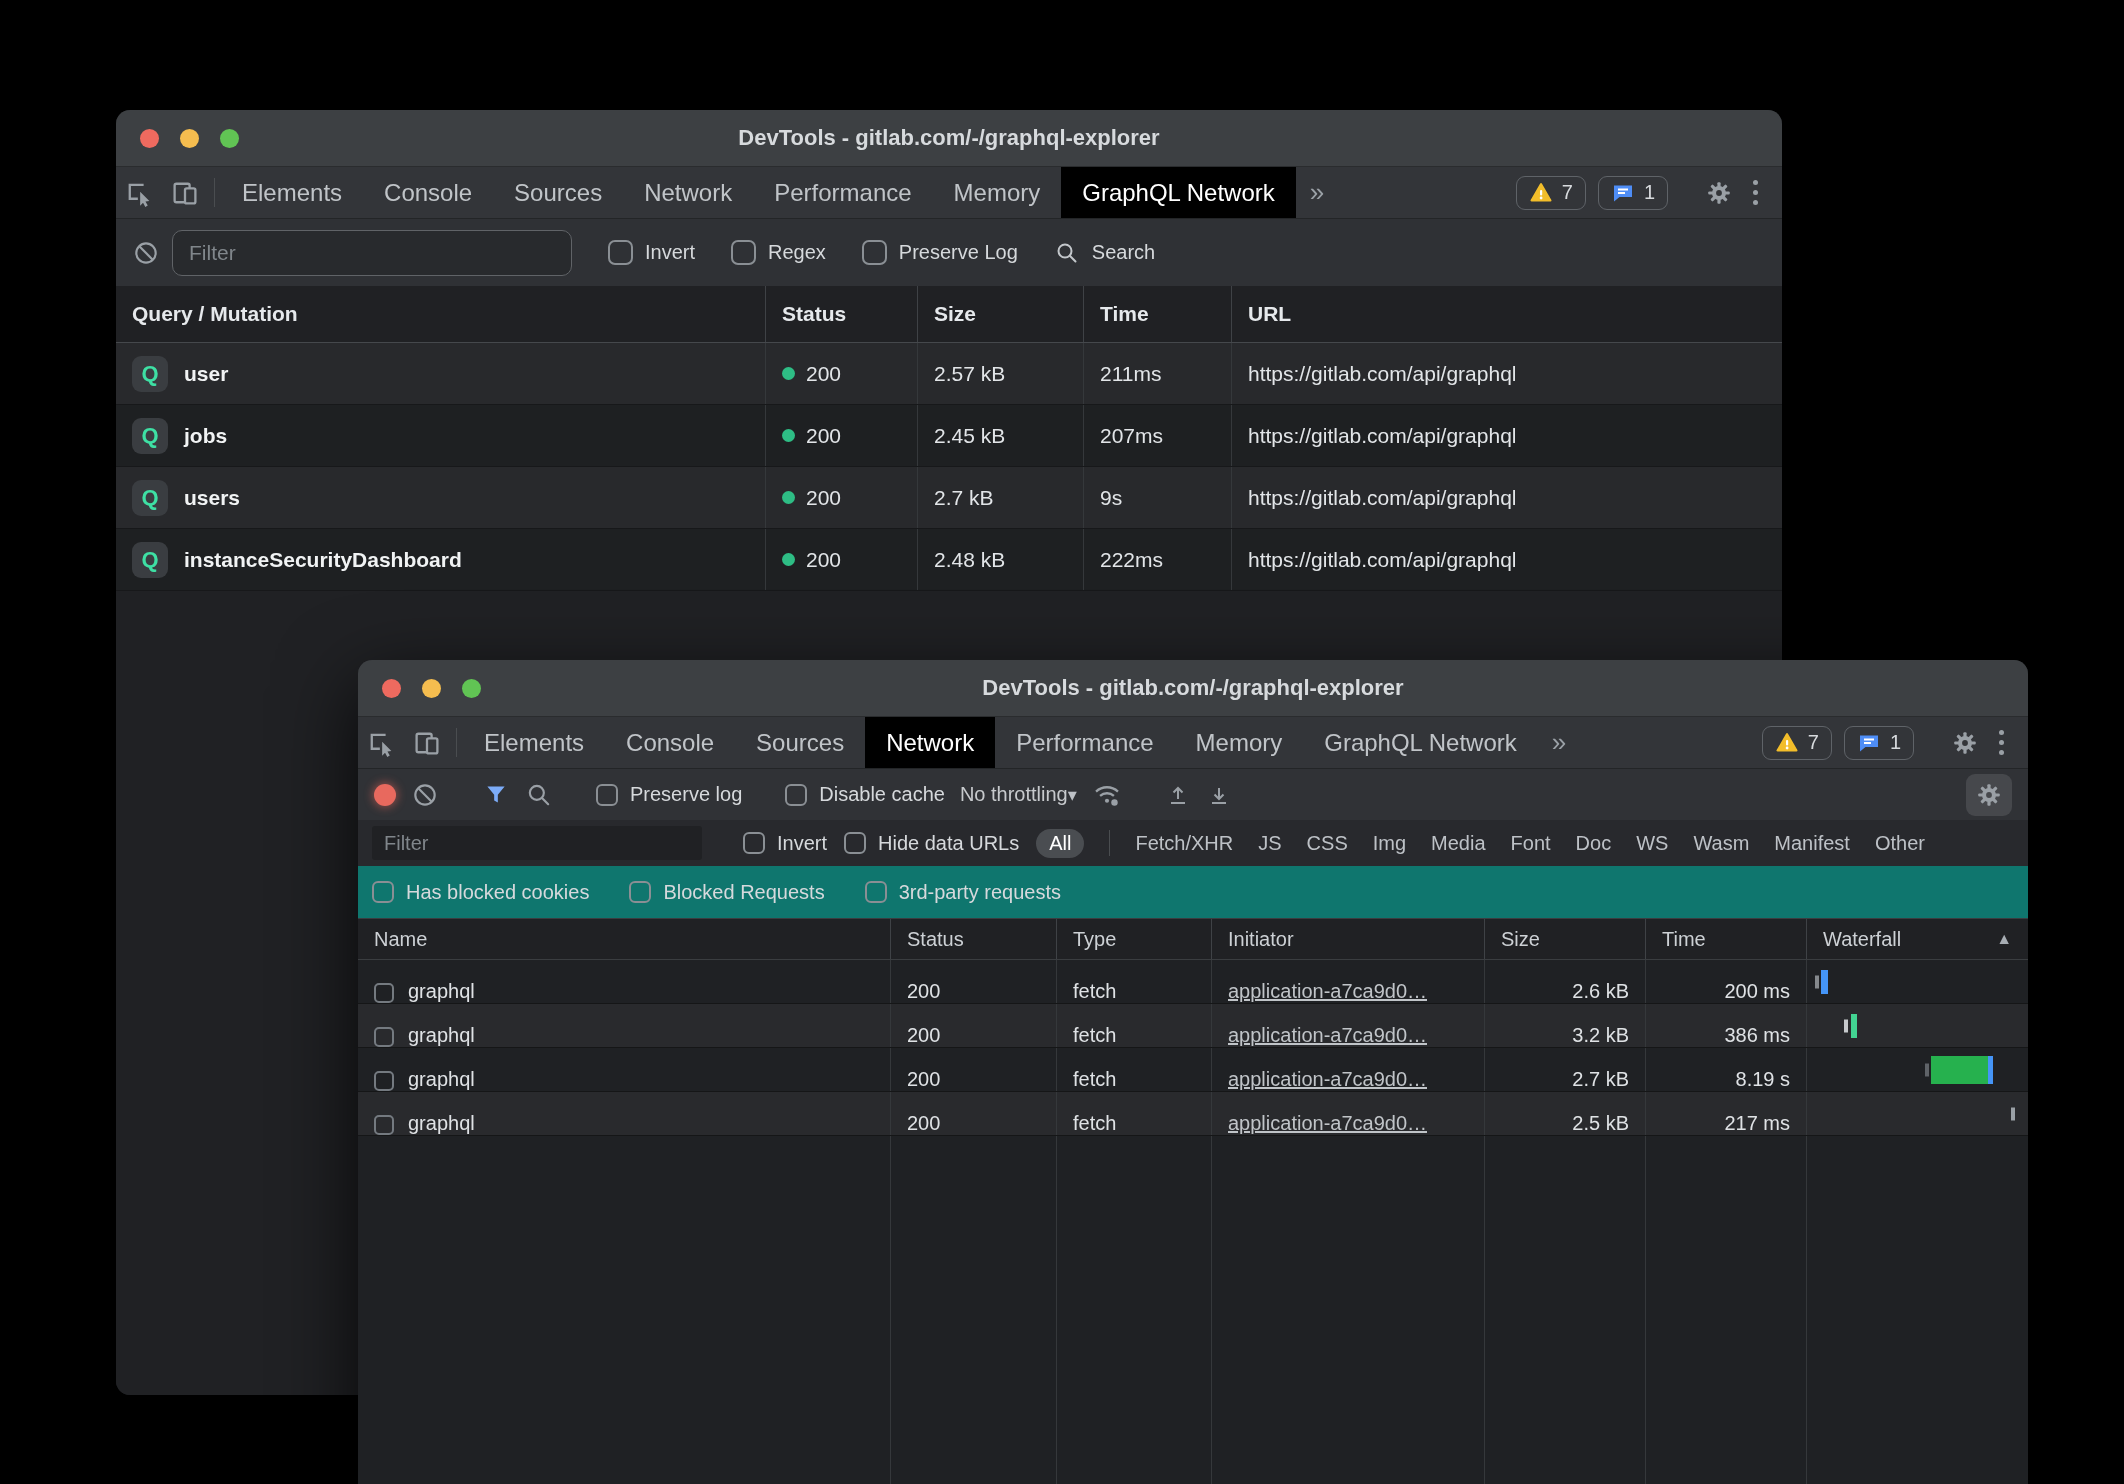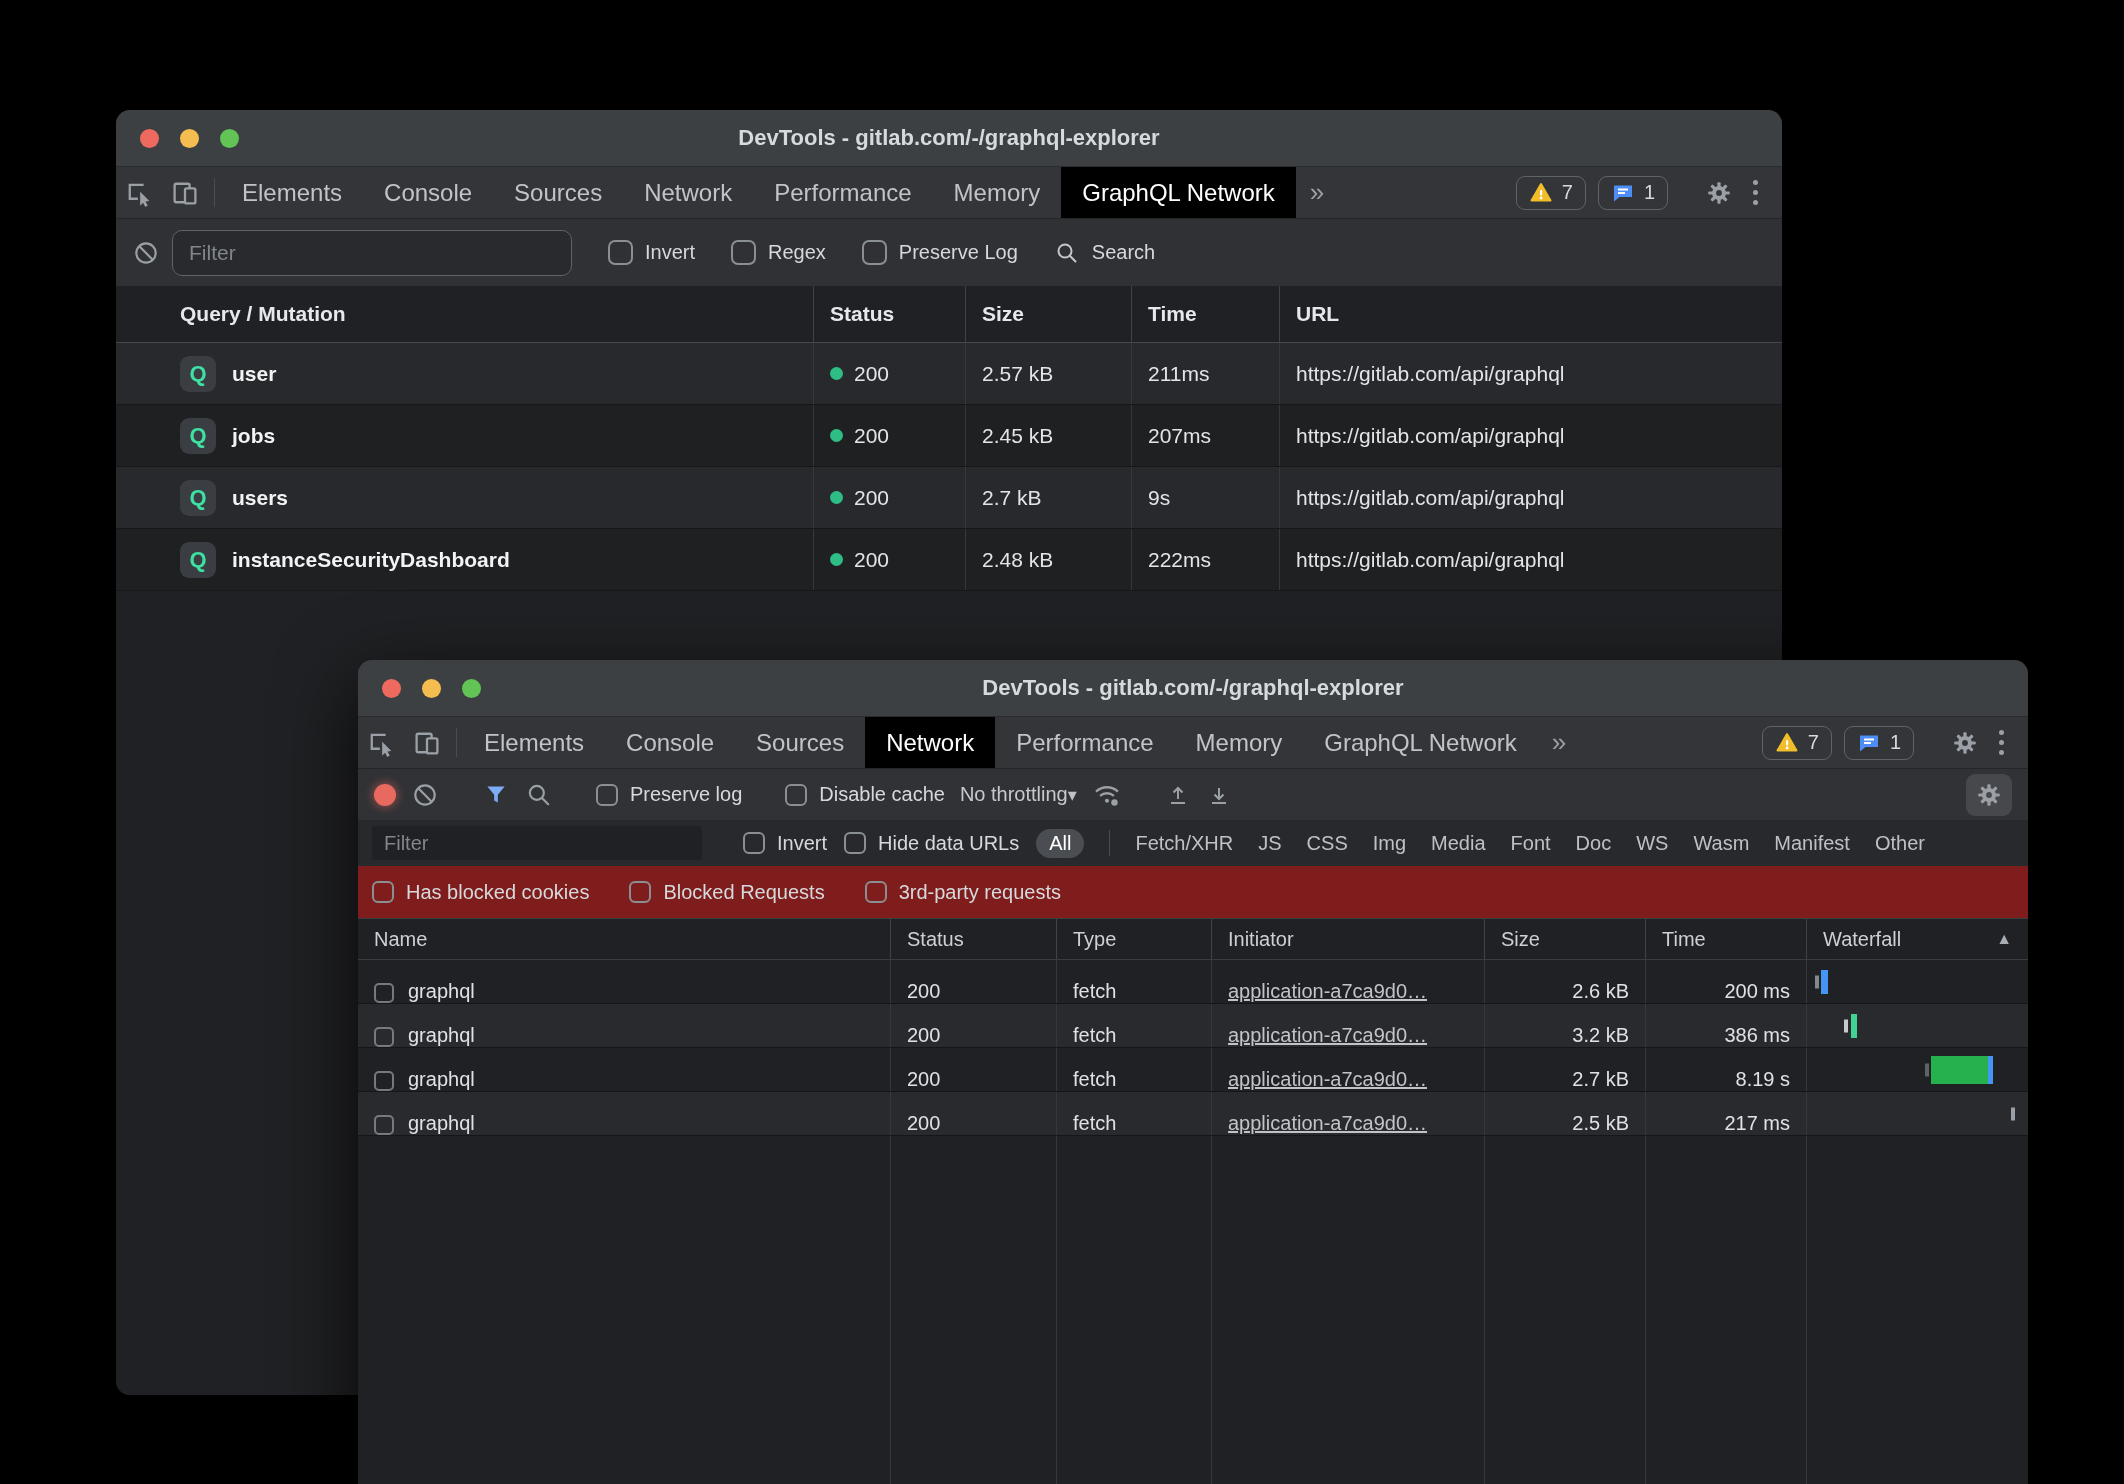--- a/index.html
+++ b/index.html
@@ -38,21 +38,21 @@
   .cblabel { font-size:20px; color:#d6d9dc; white-space:nowrap; }
 
   
   .gql-filterbar { height:68px; background:#2f3135; border-top:1px solid #232527; gap:12px; padding:0 16px; }
   .gql-input { width:400px; height:46px; background:#282a2d; border:1px solid #606367; border-radius:10px;
                color:#e8eaed; font-size:21px; padding:0 16px; outline:none; }
   .gql-input::placeholder { color:#80868b; }
   .group { display:flex; align-items:center; gap:12px; }
   .g-gap { margin-left:24px; }
 
-  .grid-back  { display:grid; grid-template-columns:650px 152px 166px 148px 1fr;padding-left:48px; }
+  .grid-back  { display:grid; grid-template-columns:650px 152px 166px 148px 1fr; }
   .grid-front { display:grid; grid-template-columns:533px 166px 155px 273px 161px 161px 1fr; }
 
   .hcell { display:flex; align-items:center; padding:0 16px; border-right:1px solid #3f4246; white-space:nowrap; overflow:hidden; }
   .hcell:last-child { border-right:none; }
   .back-header { height:57px; background:#202124; border-bottom:1px solid #45484c; flex:0 0 auto; }
   .back-header .hcell { font-size:21px; font-weight:bold; color:#e6e9ec; }
 
   .trow { flex:0 0 auto; }
   .trow .cell { display:flex; align-items:center; padding:0 16px; border-right:1px solid #35383b;
                 font-size:21px; color:#e2e5e8; white-space:nowrap; overflow:hidden; }
@@ -76,21 +76,21 @@
   .gearbtn .btnpad { background:#46484c; border-radius:9px; padding:7px 9px; display:flex; }
 
   .net-filterbar { height:46px; background:#28292d; gap:17px; padding:0 14px; }
   .net-input { width:330px; height:34px; background:#202124; border:none; border-radius:3px;
                color:#e8eaed; font-size:20px; padding:0 12px; outline:none; }
   .net-input::placeholder { color:#80868b; }
   .pill { background:#4a4d51; color:#fff; border-radius:15px; padding:3px 13px; font-size:20px; white-space:nowrap; }
   .typeitem { color:#bdc1c6; font-size:20px; white-space:nowrap; }
   .typelist { display:flex; align-items:center; gap:25px; }
 
-  .net-optionsbar { height:52px; background:#7f1d1d; gap:14px; padding:0 14px; }
+  .net-optionsbar { height:52px; background:#0f766e; gap:14px; padding:0 14px; }
   .opt-gap { margin-left:26px; }
 
   .front-header { height:42px; background:#202124; border-top:1px solid #3a3d40; border-bottom:1px solid #3a3d40; flex:0 0 auto; }
   .front-header .hcell { font-size:20px; color:#cdd1d5; }
   .front-row { height:44px; border-bottom:1px solid #151617; }
   .front-row.odd  { background:#1f2124; }
   .front-row.even { background:#292a2d; }
   .front-row .cell { font-size:20px; color:#dfe2e5;align-items:flex-end; }
   .rowcheck { width:20px; height:20px; border:2px solid #747a80; border-radius:5px; margin-right:14px; flex:0 0 auto; }
   .cell.right { justify-content:flex-end; }

